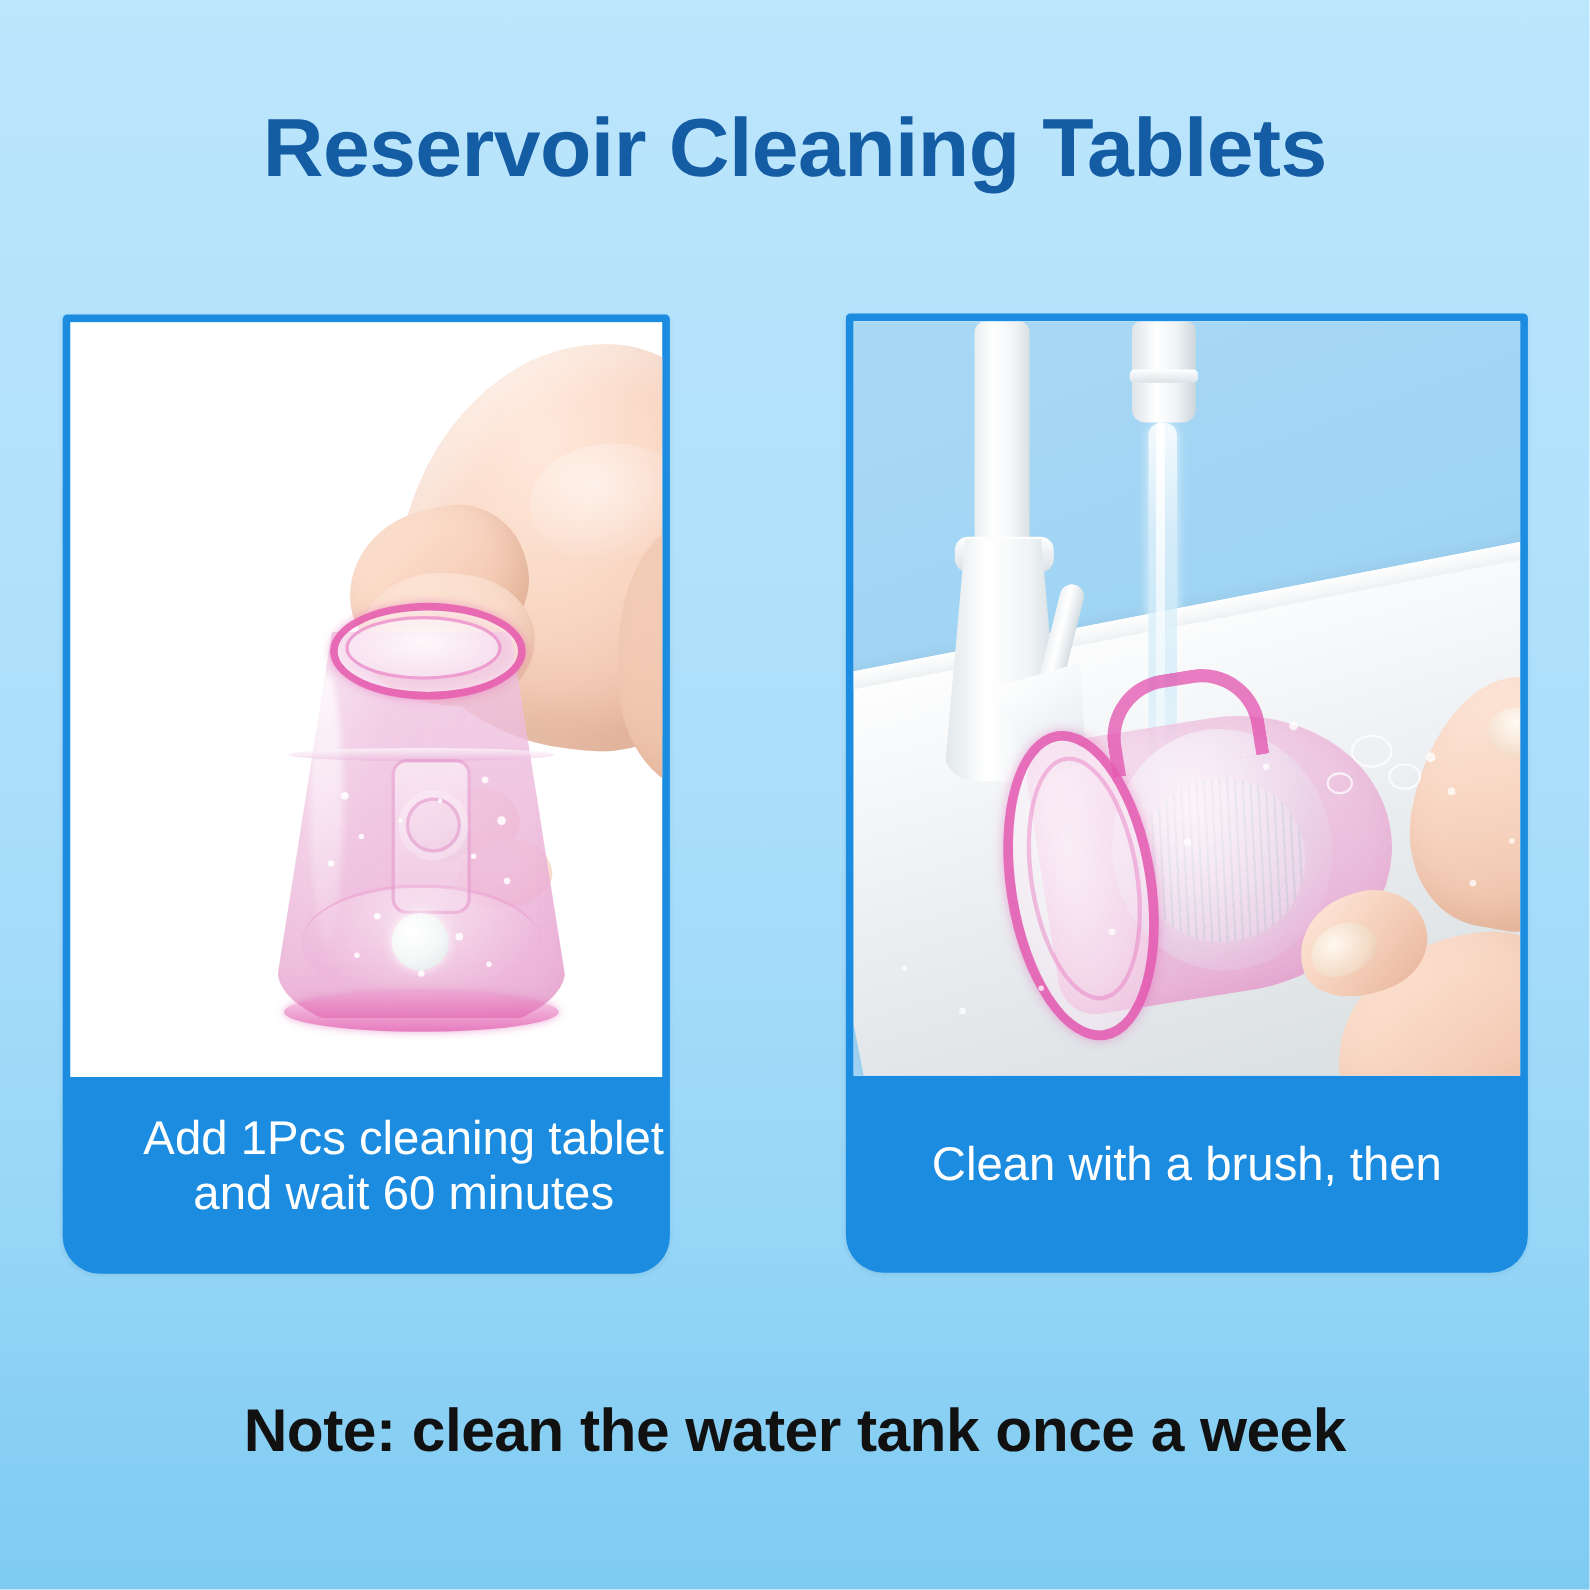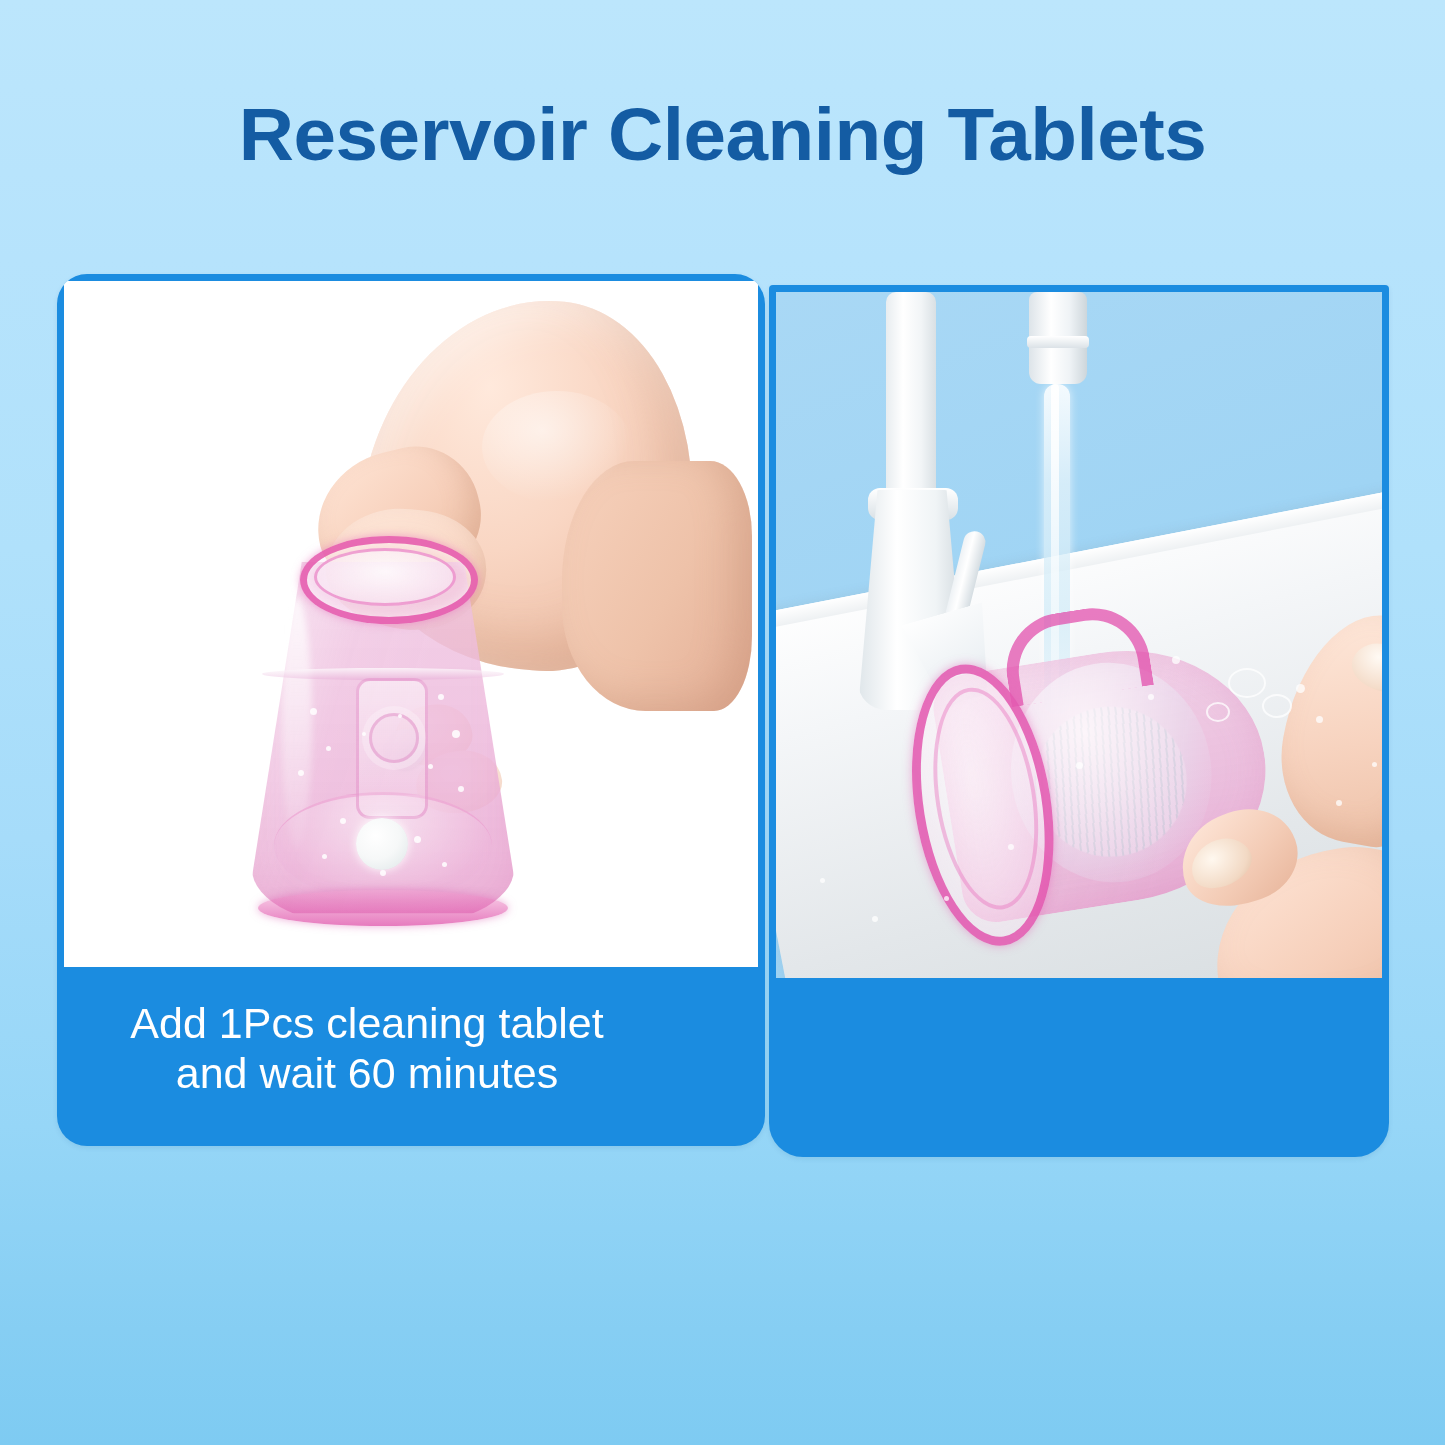--- a/index.html
+++ b/index.html
@@ -46,21 +46,21 @@
   
   .card {
     position: absolute;
     box-sizing: border-box;
     background: #1b8ce0;
     border-radius: 4px 4px 34px 34px;
     overflow: hidden;
     padding: 7px 7px 0 7px;
     box-shadow: 0 2px 5px rgba(20,80,140,0.10);
   }
-  .card-left  { left: 57px;  top: 274px; width: 708px; height: 872px; border-radius: 30px; }
+  .card-left  { left: 57px;  top: 286px; width: 552px; height: 872px; }
   .card-right { left: 769px; top: 285px; width: 620px; height: 872px; }
 
   .photo {
     position: relative;
     width: 100%;
     height: 686px;
     overflow: hidden;
     background: #ffffff;
   }
 
@@ -493,18 +493,20 @@
         <div class="droplet" style="left:560px;top:508px;width:6px;height:6px;"></div>
         <div class="droplet" style="left:596px;top:470px;width:5px;height:5px;"></div>
         <div class="droplet" style="left:96px;top:624px;width:6px;height:6px;"></div>
         <div class="droplet" style="left:44px;top:586px;width:5px;height:5px;"></div>
 
       </div>
     </div>
 
     <div class="caption">
       <div>
+        <span>Clean with a brush, then</span>
       </div>
     </div>
   </div>
 
+  <div class="note">Note: clean the water tank once a week</div>
 
 </div>
 
 </body></html>

